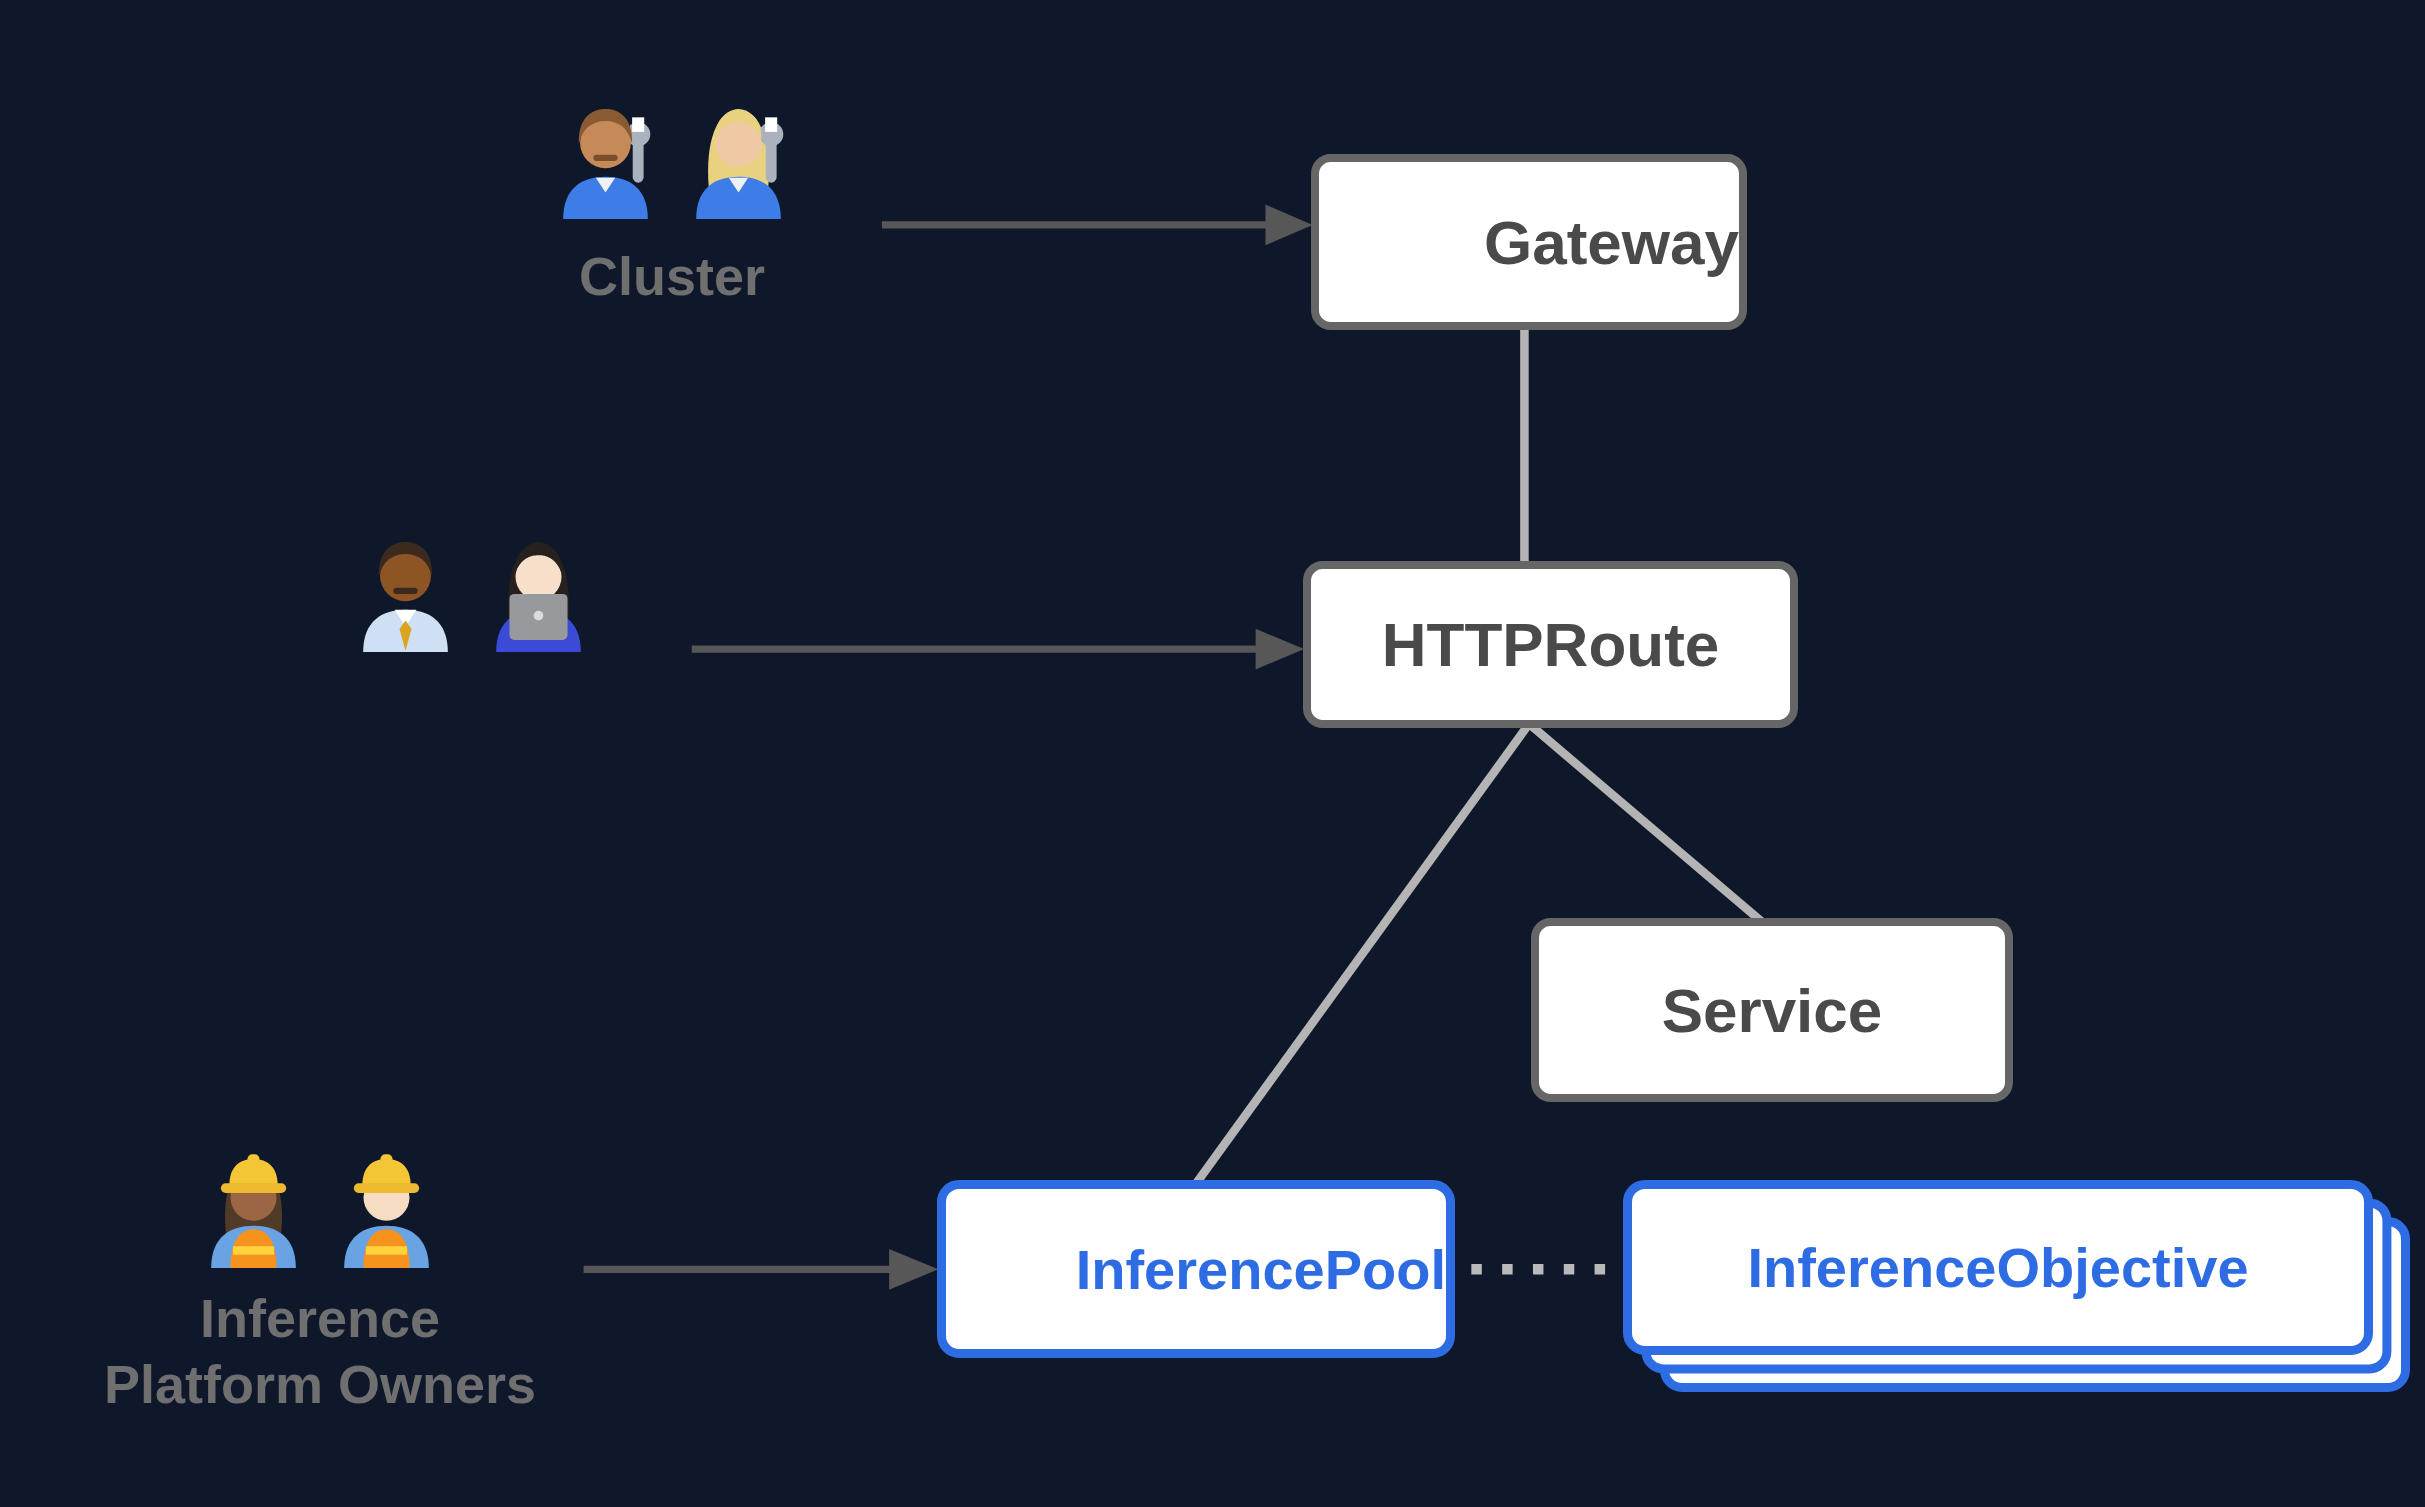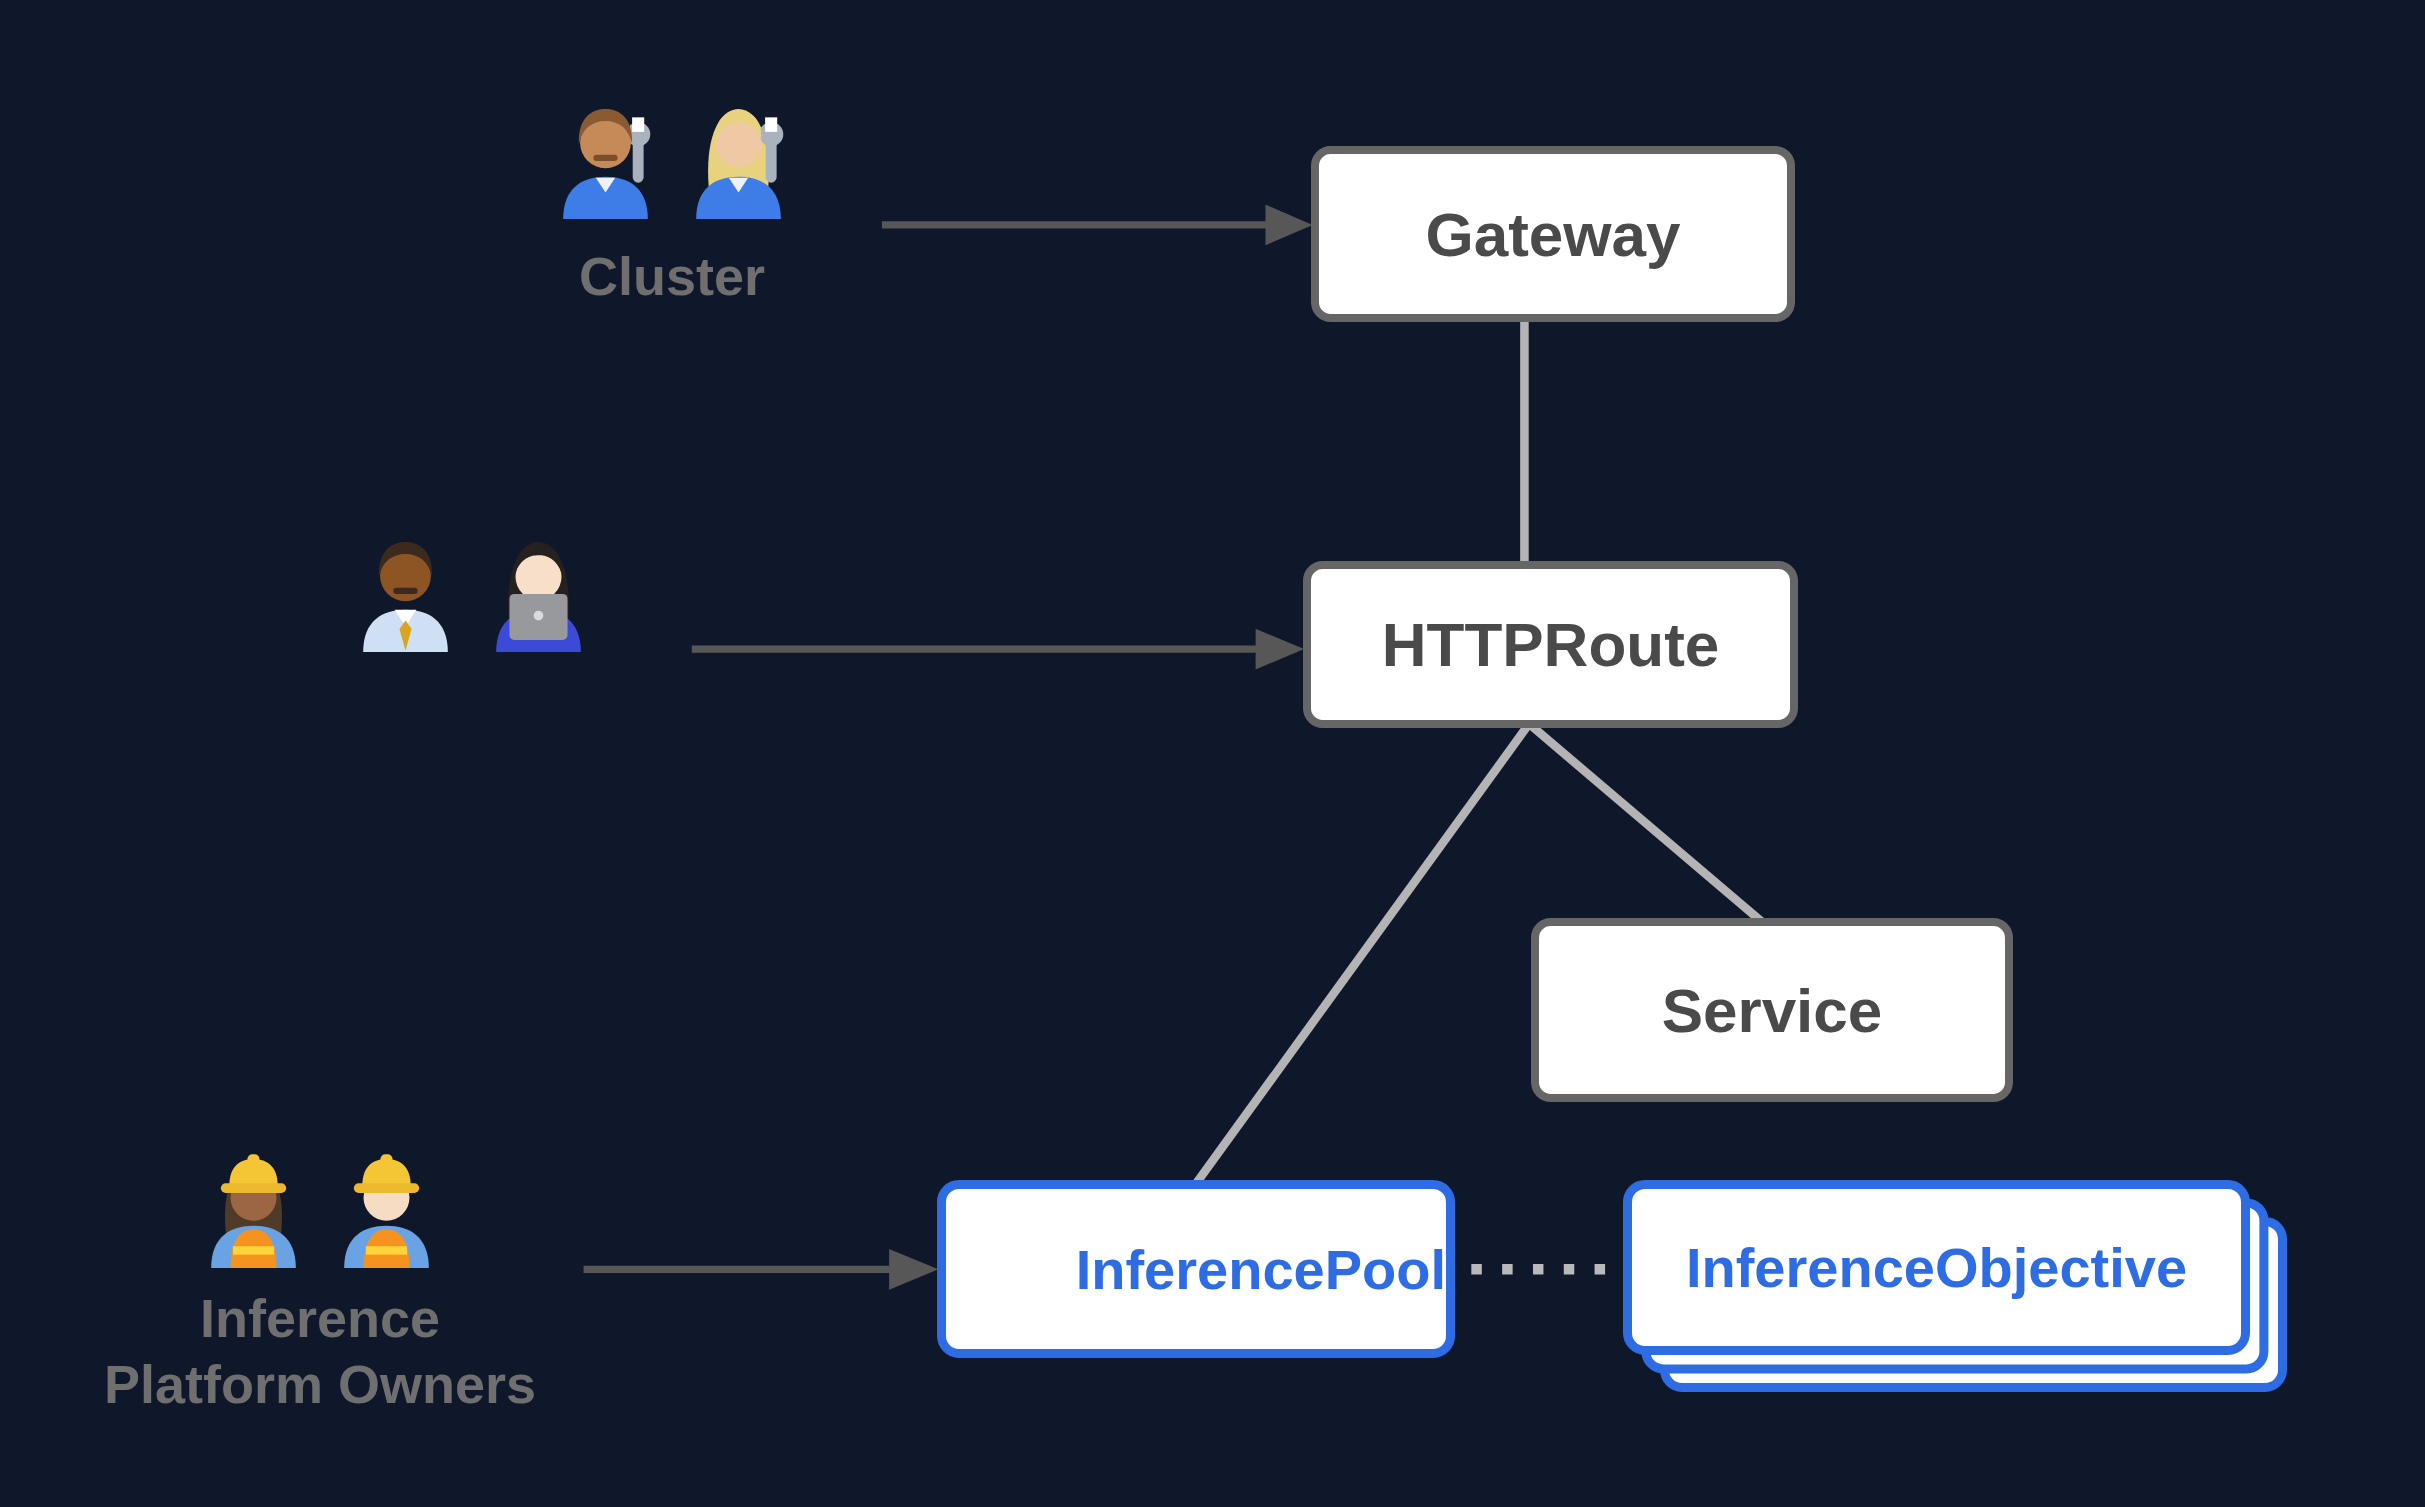--- a/index.html
+++ b/index.html
@@ -9,31 +9,31 @@
   }
   .edges { position:absolute; left:0; top:0; }
 
   
   .node {
     position:absolute; box-sizing:border-box; background:#ffffff;
     border:8.5px solid #666666; border-radius:19.7px;
     display:flex; align-items:center; justify-content:center;
     font-weight:bold; font-size:62px; color:#4a4a4a; white-space:nowrap;
   }
-  #node-gateway       { left:1311px; top:146px;  width:484px; height:176px; }
+  #node-gateway       { left:1311px; top:154px;  width:436px; height:176px;justify-content:flex-end; }
   #node-httproute     { left:1303px; top:561px;  width:495px; height:167px; }
   #node-service       { left:1531px; top:918px; width:482px; height:184px; }
   .node.blue {
     border-color:#2e6ce4; color:#2e6ce4; border-width:9.2px;
     border-radius:22px; font-size:56px;justify-content:flex-end;
   }
   #node-inferencepool { left:937px; top:1180px; width:518px; height:178px; }
 
   
-  .stack { position:absolute; left:1623px; top:1180px; width:627px; height:175px; }
+  .stack { position:absolute; left:1623px; top:1180px; width:750px; height:175px; }
   .stack-layer {
     position:absolute; left:0; top:0; width:100%; height:100%;
     box-sizing:border-box; background:#ffffff;
     border:9.2px solid #2e6ce4; border-radius:22px;
   }
   .stack-layer.l2 { transform:translate(37px,37px); }
   .stack-layer.l1 { transform:translate(18.4px,18.4px); }
   .stack-layer.main {
     display:flex; align-items:center; justify-content:center;
     font-weight:bold; font-size:56px; color:#2e6ce4; white-space:nowrap;

